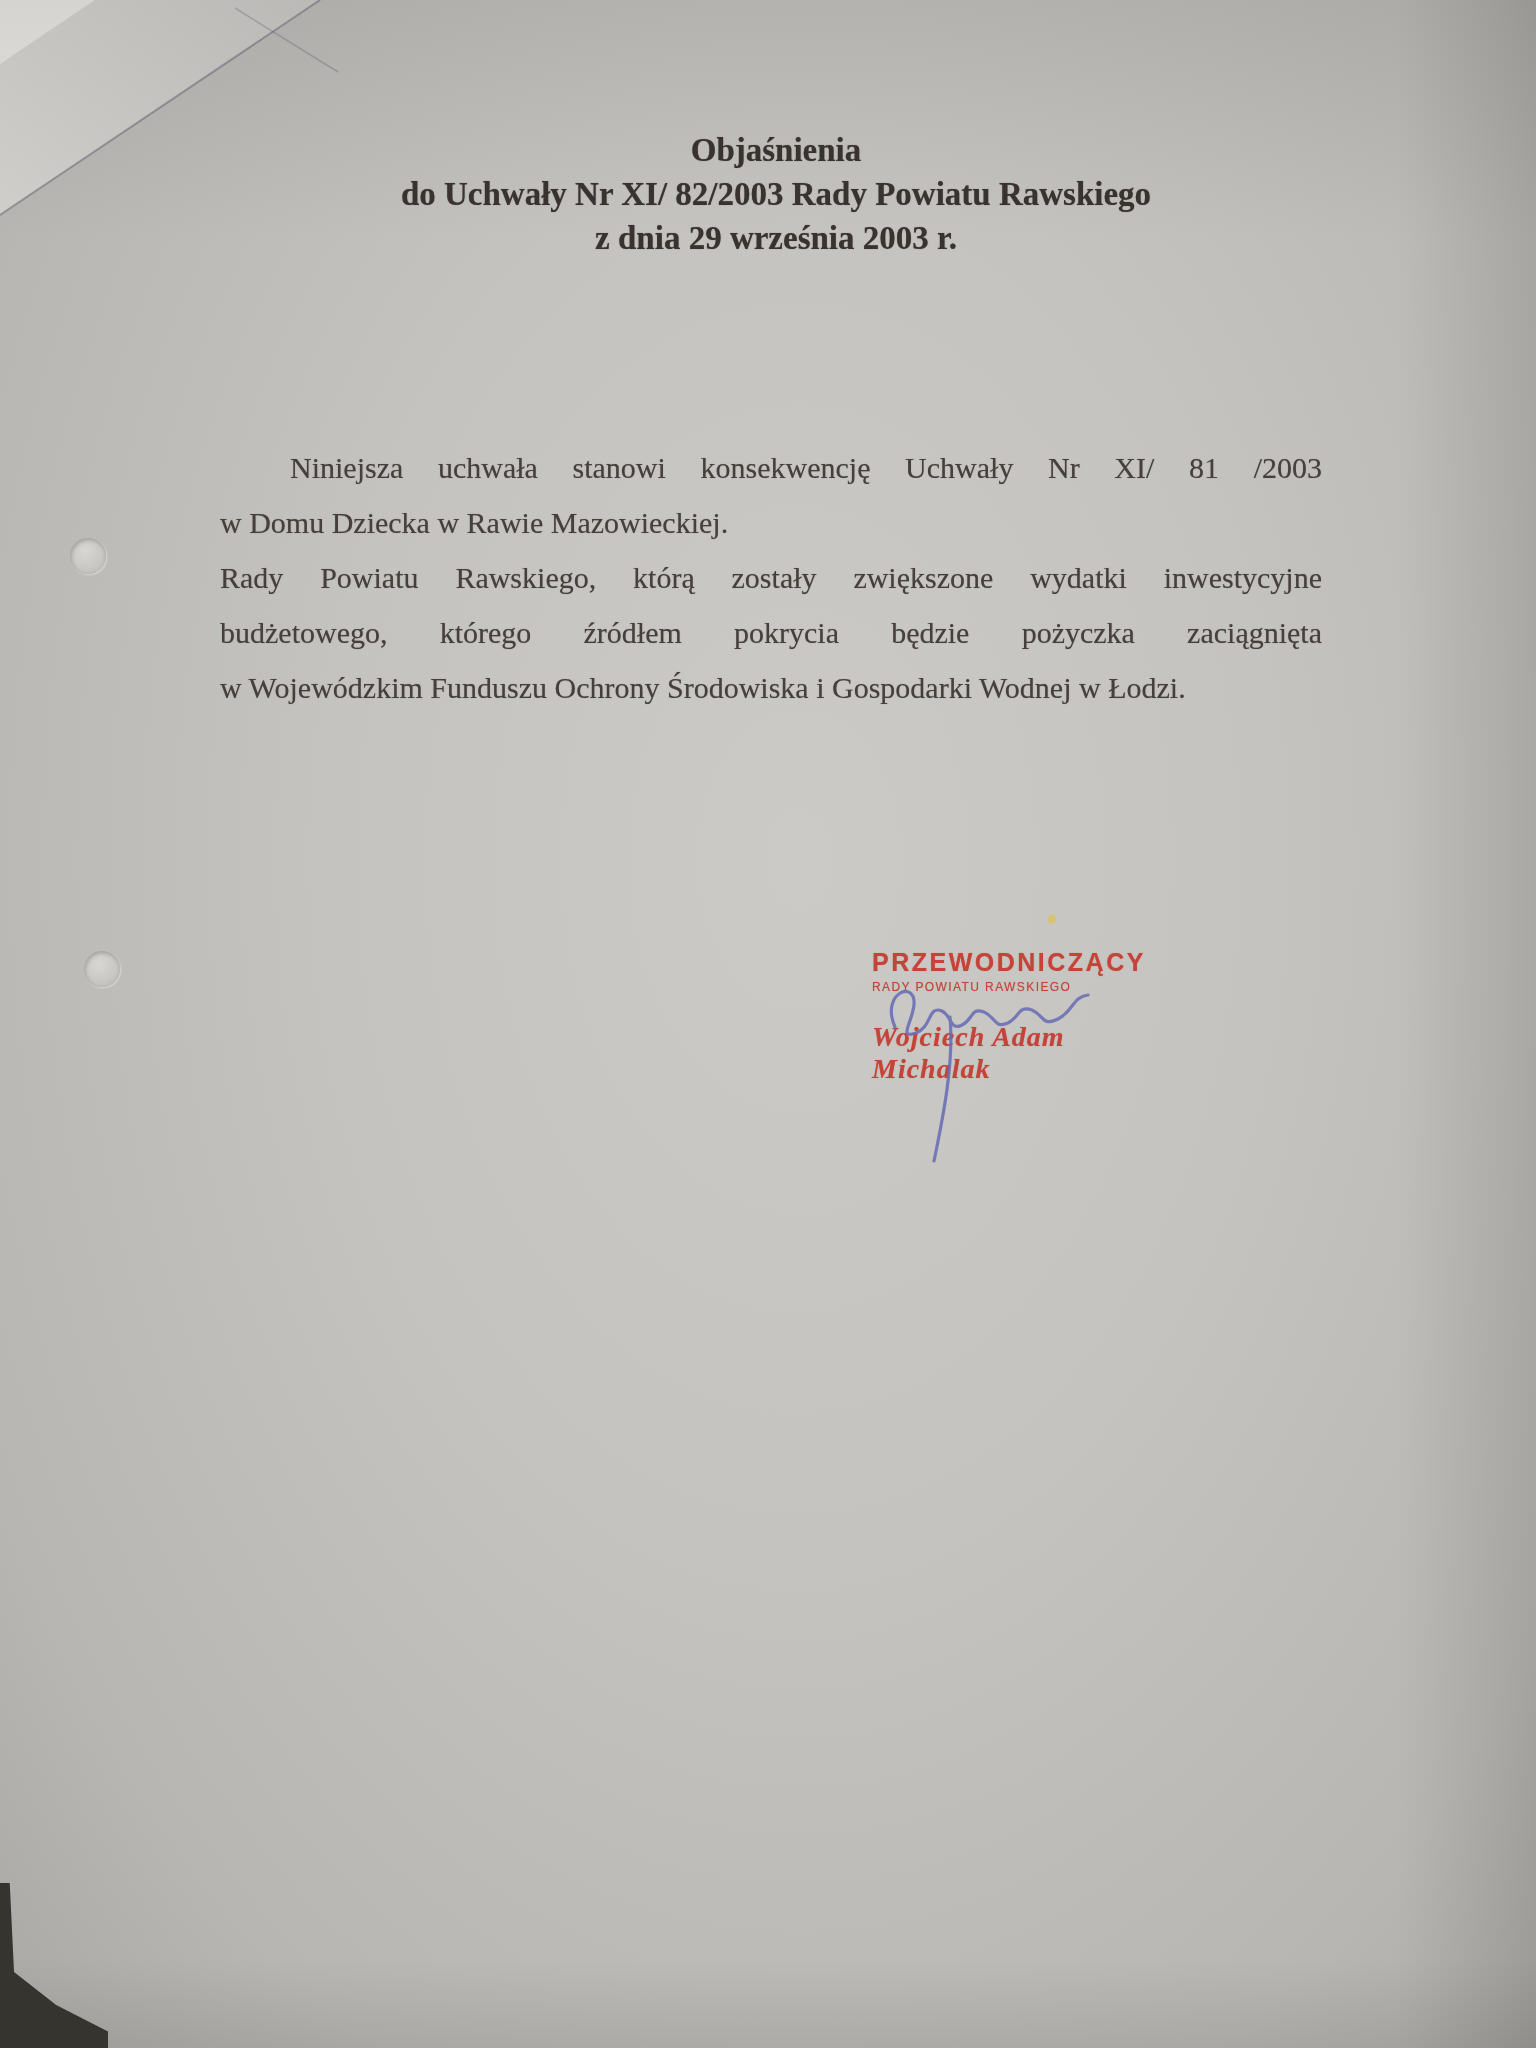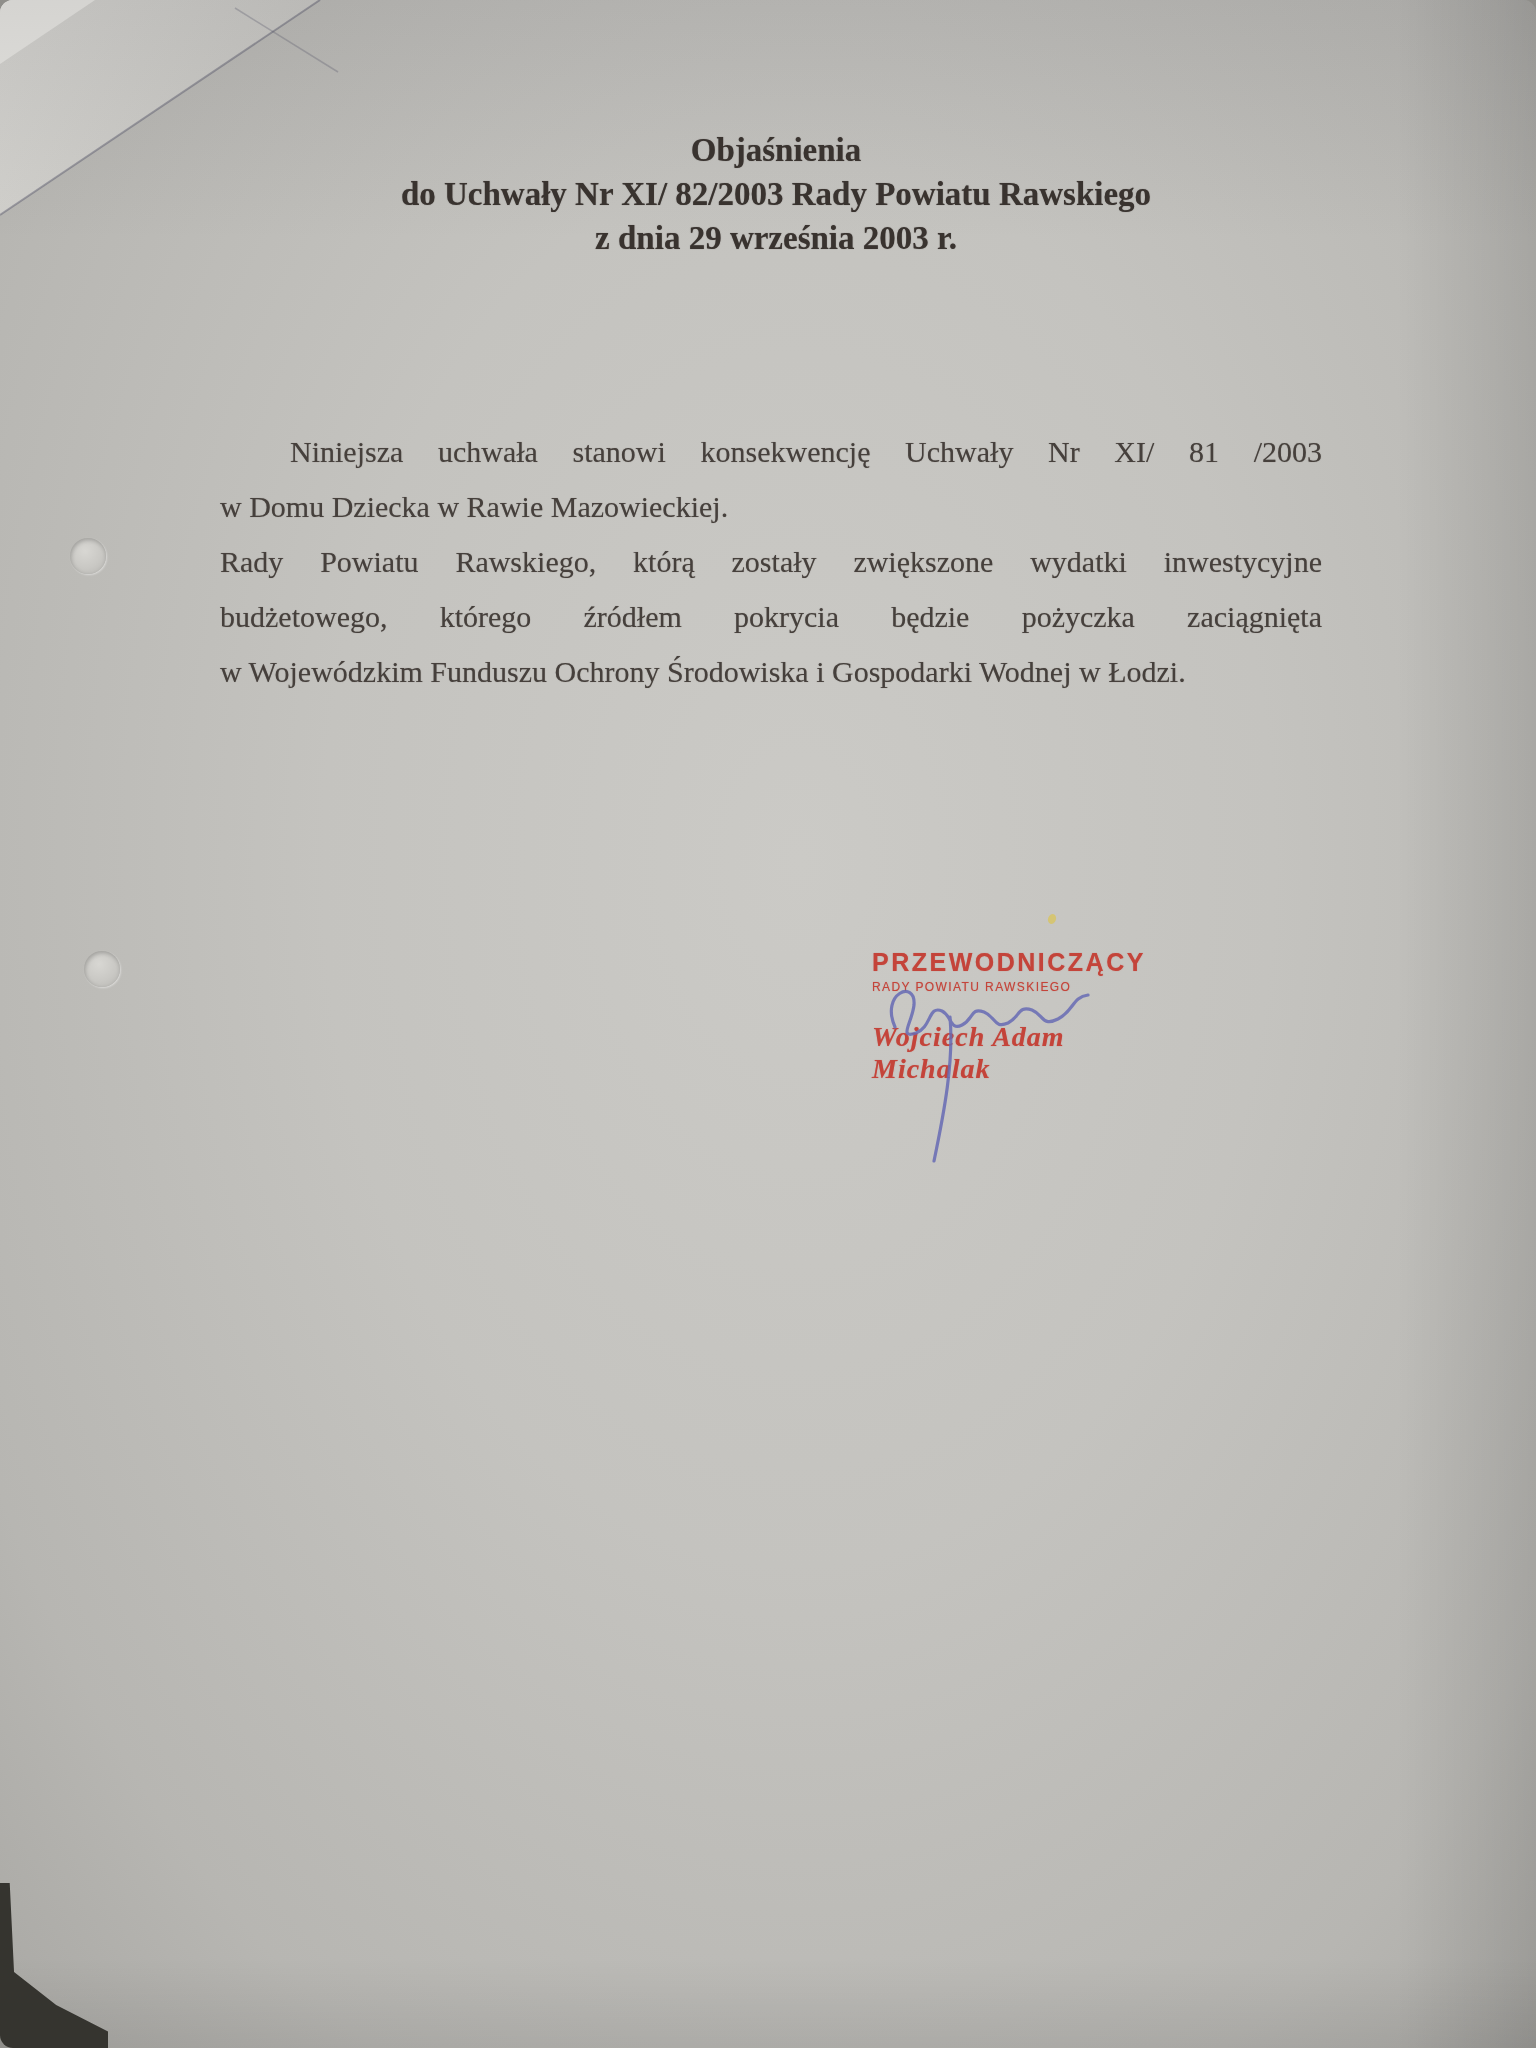--- a/index.html
+++ b/index.html
@@ -1,21 +1,20 @@
 <!DOCTYPE html>
 <html lang="pl" style="--stamp-red: #c4443a; --ink-blue: #676bb4;"><head>
 <meta charset="utf-8">
 <style>
   html,body{margin:0;padding:0;background:#8f8e8a;}
   #scan{
     position:relative;width:1536px;height:2048px;overflow:hidden;
     background:
       radial-gradient(ellipse at 52% 42%, #cbcac6 0%, #c4c3bf 42%, #b7b6b2 80%, #a9a8a4 100%);
     font-family:"Liberation Serif", serif;
-    border-radius:13px;
   }
   
   .shade-top{position:absolute;top:0;left:0;width:100%;height:240px;
     background:linear-gradient(180deg, rgba(60,60,66,.10), rgba(60,60,66,0));pointer-events:none;}
   .shade-right{position:absolute;top:0;right:0;width:140px;height:100%;
     background:linear-gradient(90deg, rgba(0,0,0,0), rgba(0,0,0,.10));pointer-events:none;}
   .shade-bottom{position:absolute;bottom:0;left:0;width:100%;height:90px;
     background:linear-gradient(0deg, rgba(0,0,0,.08), rgba(0,0,0,0));pointer-events:none;}
 
   
@@ -39,21 +38,21 @@
 
   .speck{position:absolute;left:1048px;top:914px;width:8px;height:10px;border-radius:50%;
     background:#d6c46c;transform:rotate(20deg);opacity:.9;}
 
   
   .title-block{position:absolute;top:128px;left:116px;width:1320px;text-align:center;
     font-weight:bold;color:#39332f;}
   .title-line{font-size:33px;line-height:44px;text-shadow:0 0 1px rgba(55,48,45,.55);}
 
   
-  .body-block{position:absolute;top:424px;left:220px;width:1102px;font-size:30px;
+  .body-block{position:absolute;top:440px;left:220px;width:1102px;font-size:30px;
     color:#46403c;text-shadow:0 0 1px rgba(70,64,60,.45);}
   .bline{height:55px;line-height:55px;text-align:left;}
   .bline.just{text-align:justify;text-align-last:justify;}
   .bline.indent{padding-left:70px;}
 
   
   .stamp{position:absolute;left:872px;top:948px;width:300px;
     font-family:"Liberation Sans", sans-serif;color:var(--stamp-red,#c4443a);}
   .stamp-title{font-size:25px;font-weight:bold;letter-spacing:2.5px;
     text-shadow:0 0 1px rgba(196,68,58,.6);}

